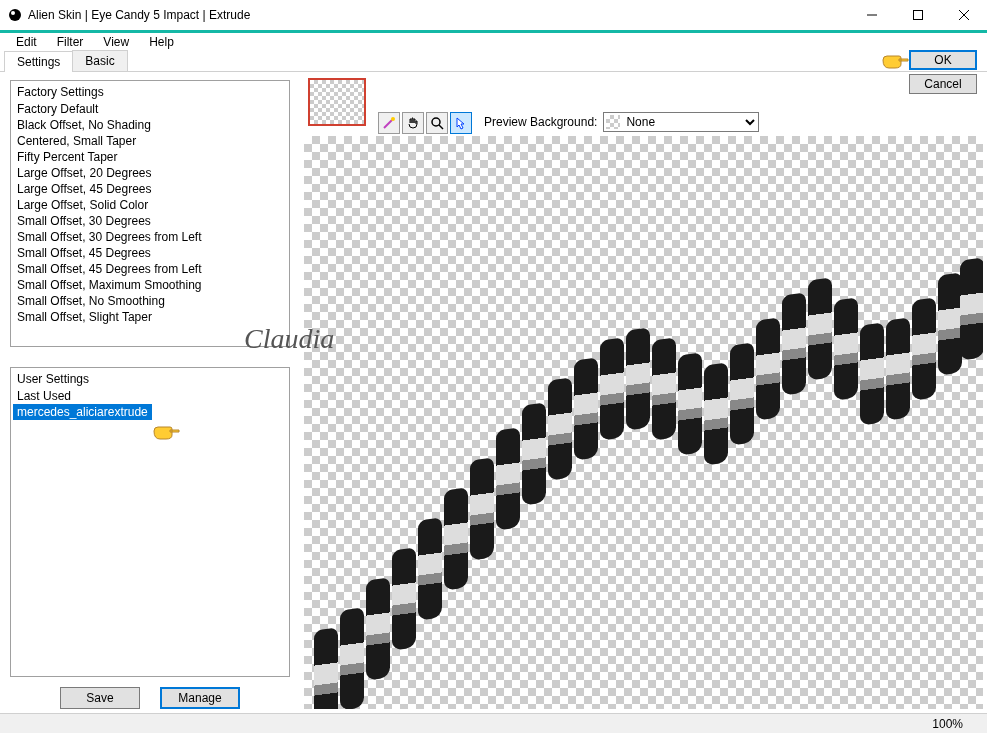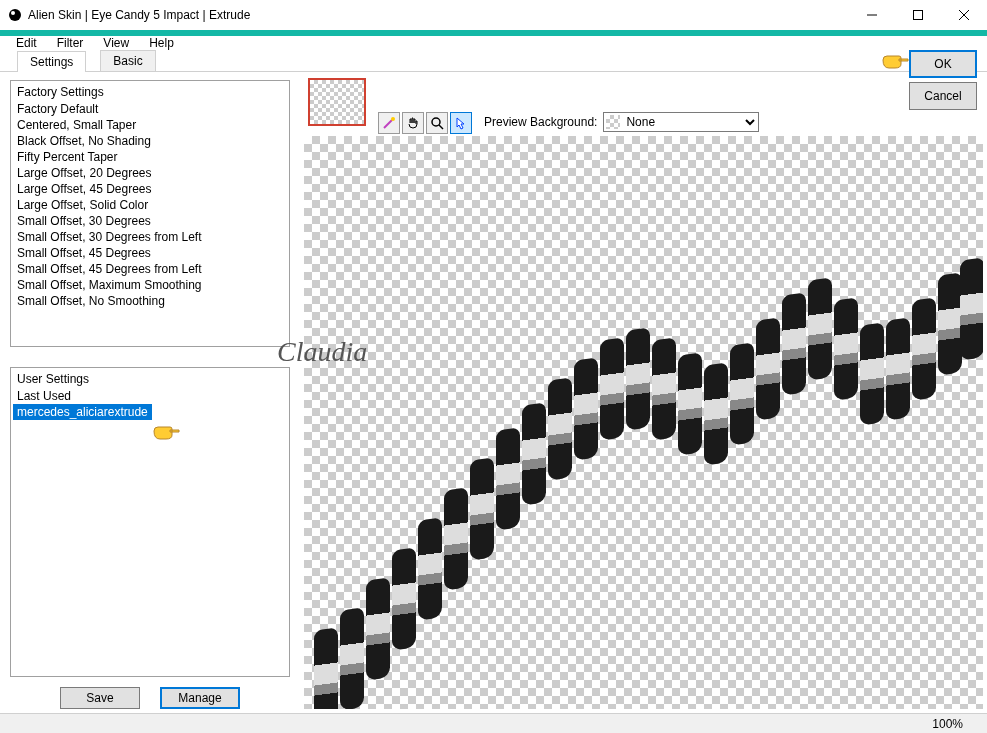--- a/index.html
+++ b/index.html
@@ -4,24 +4,24 @@
 <style>
 * { box-sizing: border-box; margin: 0; padding: 0; font-family: "Segoe UI", Tahoma, sans-serif; font-size: 12px; }
 body { width: 987px; height: 733px; background: #fff; overflow: hidden; position: relative; }
 
 .titlebar { height: 30px; display: flex; align-items: center; padding-left: 8px; background: #fff; }
 .titlebar .app-icon { width: 14px; height: 14px; margin-right: 6px; }
 .titlebar .title { flex: 1; font-size: 12px; color: #000; }
 .titlebar .winbtns { display: flex; }
 .titlebar .winbtn { width: 46px; height: 30px; display: flex; align-items: center; justify-content: center; cursor: pointer; }
 
-.menubar { height: 20px; display: flex; align-items: center; padding-left: 6px; gap: 0; border-top: 6px solid #14b8a6; }
+.menubar { height: 20px; display: flex; align-items: center; padding-left: 6px; gap: 0; border-top: 3px solid #14b8a6; }
 .menubar span { padding: 2px 10px; cursor: pointer; }
 
-.tabs { height: 22px; display: flex; align-items: flex-end; border-bottom: 1px solid #d0d0d0; padding-left: 17px; gap: 15px; }
+.tabs { height: 22px; display: flex; align-items: flex-end; border-bottom: 1px solid #d0d0d0; padding-left: 4px; }
 .tab { padding: 3px 12px; border: 1px solid #d0d0d0; border-bottom: none; background: #fff; cursor: pointer; margin-right: -1px; }
 .tab.active { background: #fff; position: relative; top: 1px; }
 .tab.inactive { background: #f0f0f0; }
 
 .main { display: flex; height: calc(100% - 92px); }
 
 .leftpanel { width: 300px; padding: 8px 10px 4px 10px; display: flex; flex-direction: column; background: #fff; }
 
 .listbox { border: 1px solid #a0a0a0; overflow-y: scroll; padding: 2px 2px; background: #fff; }
 .listbox.top { height: 290px; }
@@ -58,37 +58,37 @@
     linear-gradient(45deg, #ccc 25%, transparent 25%),
     linear-gradient(-45deg, #ccc 25%, transparent 25%),
     linear-gradient(45deg, transparent 75%, #ccc 75%),
     linear-gradient(-45deg, transparent 75%, #ccc 75%);
   background-size: 8px 8px;
   background-position: 0 0, 0 4px, 4px -4px, -4px 0px;
   pointer-events:none;
 }
 
 .action-btns { position: absolute; top: 50px; right: 10px; display: flex; flex-direction: column; gap: 4px; }
-.action-btns .btn { width: 68px; height: 28px; }
+.action-btns .btn { width: 68px; height: 20px; }
 
 .preview {
   flex: 1; margin: 4px 4px 4px 4px; position: relative; overflow: hidden;
   background-image:
     linear-gradient(45deg, #ccc 25%, transparent 25%),
     linear-gradient(-45deg, #ccc 25%, transparent 25%),
     linear-gradient(45deg, transparent 75%, #ccc 75%),
     linear-gradient(-45deg, transparent 75%, #ccc 75%);
   background-size: 16px 16px;
   background-position: 0 0, 0 8px, 8px -8px, -8px 0px;
   background-color: #fff;
 }
 
 .statusbar { height: 20px; border-top: 1px solid #d0d0d0; display: flex; justify-content: flex-end; align-items: center; padding-right: 24px; background: #f0f0f0; font-size: 11px; }
 
-.watermark { position: absolute; left: 244px; top: 336px; font-family: "Brush Script MT", cursive; font-size: 28px; color: #555; pointer-events: none; font-style: italic; margin-left: 33px; }
+.watermark { position: absolute; left: 244px; top: 323px; font-family: "Brush Script MT", cursive; font-size: 28px; color: #555; pointer-events: none; font-style: italic; }
 
 .hand-cursor { position: absolute; pointer-events: none; }
 .hand-cursor.c1 { left: 152px; top: 421px; }
 .hand-cursor.c2 { right: 76px; top: 50px; }
 .hand-cursor svg { width: 30px; height: 22px; }
 
 
 .ext-shape { position:absolute; width: 24px; height: 100px; background: linear-gradient(to bottom, #1a1a1a 0%, #1a1a1a 35%, #ddd 35%, #ddd 55%, #888 55%, #888 65%, #1a1a1a 65%, #1a1a1a 100%); border-radius: 8px 8px 10px 10px; transform: skewY(-8deg); }
 </style>
 </head>
@@ -139,32 +139,33 @@
   <button class="btn">Cancel</button>
 </div>
 
 <div class="main">
 
   <div class="leftpanel">
 
     <div class="listbox top">
       <div class="list-header">Factory Settings</div>
       <div class="list-item">Factory Default</div>
+      <div class="list-item">Black Offset, No Shading</div>
       <div class="list-item">Centered, Small Taper</div>
-      <div class="list-item">Black Offset, No Shading</div>
       <div class="list-item">Fifty Percent Taper</div>
       <div class="list-item">Large Offset, 20 Degrees</div>
       <div class="list-item">Large Offset, 45 Degrees</div>
       <div class="list-item">Large Offset, Solid Color</div>
       <div class="list-item">Small Offset, 30 Degrees</div>
       <div class="list-item">Small Offset, 30 Degrees from Left</div>
       <div class="list-item">Small Offset, 45 Degrees</div>
       <div class="list-item">Small Offset, 45 Degrees from Left</div>
       <div class="list-item">Small Offset, Maximum Smoothing</div>
       <div class="list-item">Small Offset, No Smoothing</div>
+      <div class="list-item">Small Offset, Slight Taper</div>
     </div>
 
     <div class="listbox bottom">
       <div class="list-header">User Settings</div>
       <div class="list-item">Last Used</div>
       <div class="list-item sel">mercedes_aliciarextrude</div>
     </div>
 
     <div class="btn-row">
       <button class="btn">Save</button>

